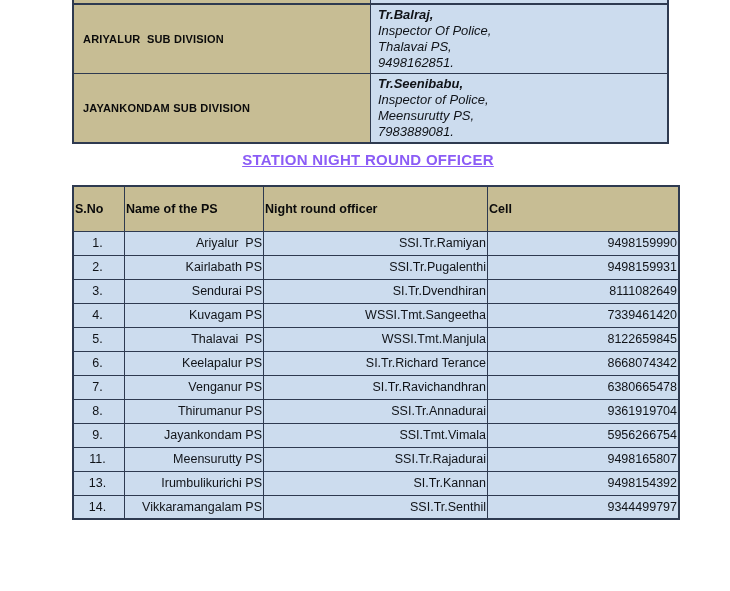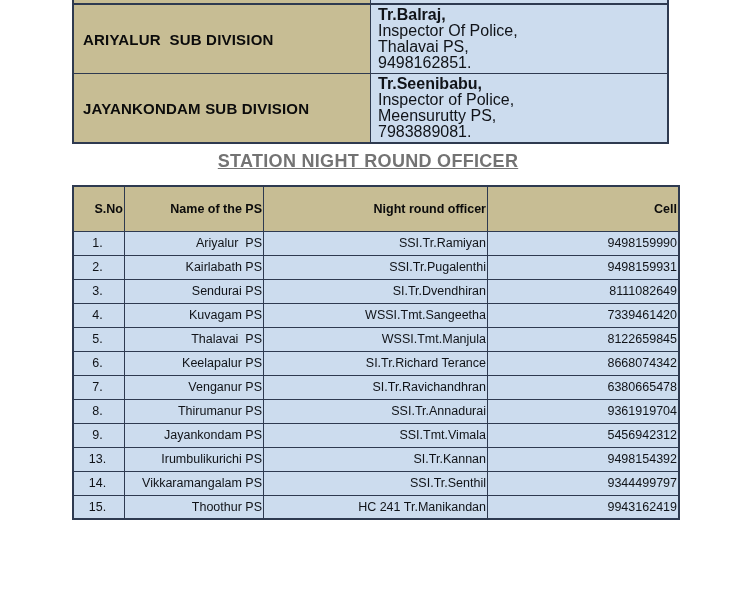--- a/index.html
+++ b/index.html
@@ -25,50 +25,50 @@
     width: 592px;
     border: 2px solid var(--border);
     border-top: 0;
   }
   .t1 td { border: 1px solid var(--border); vertical-align: middle; }
   .t1 .cut-row td { height: 3px; border-top: 0; border-bottom: 2px solid var(--border); padding: 0; }
   .t1 .data-row { height: 64px; }
   .t1 .c-left  { width: 296px; background: var(--tan); }
   .t1 .c-right { width: 296px; background: var(--blue); }
   .division-cell {
-    font-weight: bold; font-size: 15px; letter-spacing: .2px;
+    font-weight: bold; font-size: 11px; letter-spacing: .2px;
     padding-left: 9px; white-space: pre; color: #0b0b0b;
   }
   .officer-cell { vertical-align: top; padding: 2px 4px 2px 7px; }
-  .officer-cell div { font-size: 16px; line-height: 16px; }
+  .officer-cell div { font-size: 13px; line-height: 16px; font-style: italic; }
   .officer-name { font-weight: bold; }
 
   
   .heading {
     position: absolute; left: 72px; top: 151px; width: 592px;
     text-align: center;
-    font-size: 18px; font-weight: bold;
+    font-size: 15px; font-weight: bold;
     text-decoration: underline;
     letter-spacing: .3px;
-    color: #737373;
+    color: #8b5cf6;
     white-space: pre;
   }
 
   
   .t2 {
     position: absolute; left: 72px; top: 185px;
     width: 593px;
     border: 2px solid var(--border);
   }
   .t2 th, .t2 td { border: 1px solid var(--border); }
   .t2 thead tr { height: 45px; }
   .t2 th {
     background: var(--tan);
     font-size: 12.5px; font-weight: bold; color: #0b0b0b;
-    text-align: right;
+    text-align: left;
   }
   .t2 tbody tr { height: 24px; }
   .t2 td {
     background: var(--blue);
     font-size: 12.5px;
     vertical-align: middle;
     white-space: pre;
     overflow: hidden;
   }
   .t2 .col-sno   { width: 48px; }
@@ -167,36 +167,36 @@
         <tr>
           <td class="col-sno">8.</td>
           <td class="col-name">Thirumanur PS</td>
           <td class="col-night">SSI.Tr.Annadurai</td>
           <td class="col-cell">9361919704</td>
         </tr>
         <tr>
           <td class="col-sno">9.</td>
           <td class="col-name">Jayankondam PS</td>
           <td class="col-night">SSI.Tmt.Vimala</td>
-          <td class="col-cell">5456942312</td>
+          <td class="col-cell">5956266754</td>
+        </tr>
+        <tr>
+          <td class="col-sno">11.</td>
+          <td class="col-name">Meensurutty PS</td>
+          <td class="col-night">SSI.Tr.Rajadurai</td>
+          <td class="col-cell">9498165807</td>
         </tr>
         <tr>
           <td class="col-sno">13.</td>
           <td class="col-name">Irumbulikurichi PS</td>
           <td class="col-night">SI.Tr.Kannan</td>
           <td class="col-cell">9498154392</td>
         </tr>
         <tr>
           <td class="col-sno">14.</td>
           <td class="col-name">Vikkaramangalam PS</td>
           <td class="col-night">SSI.Tr.Senthil</td>
           <td class="col-cell">9344499797</td>
         </tr>
-        <tr>
-          <td class="col-sno">15.</td>
-          <td class="col-name">Thoothur PS</td>
-          <td class="col-night">HC 241 Tr.Manikandan</td>
-          <td class="col-cell">9943162419</td>
-        </tr>
       </tbody>
   </table>
 
 </div>
 
 </body></html>

